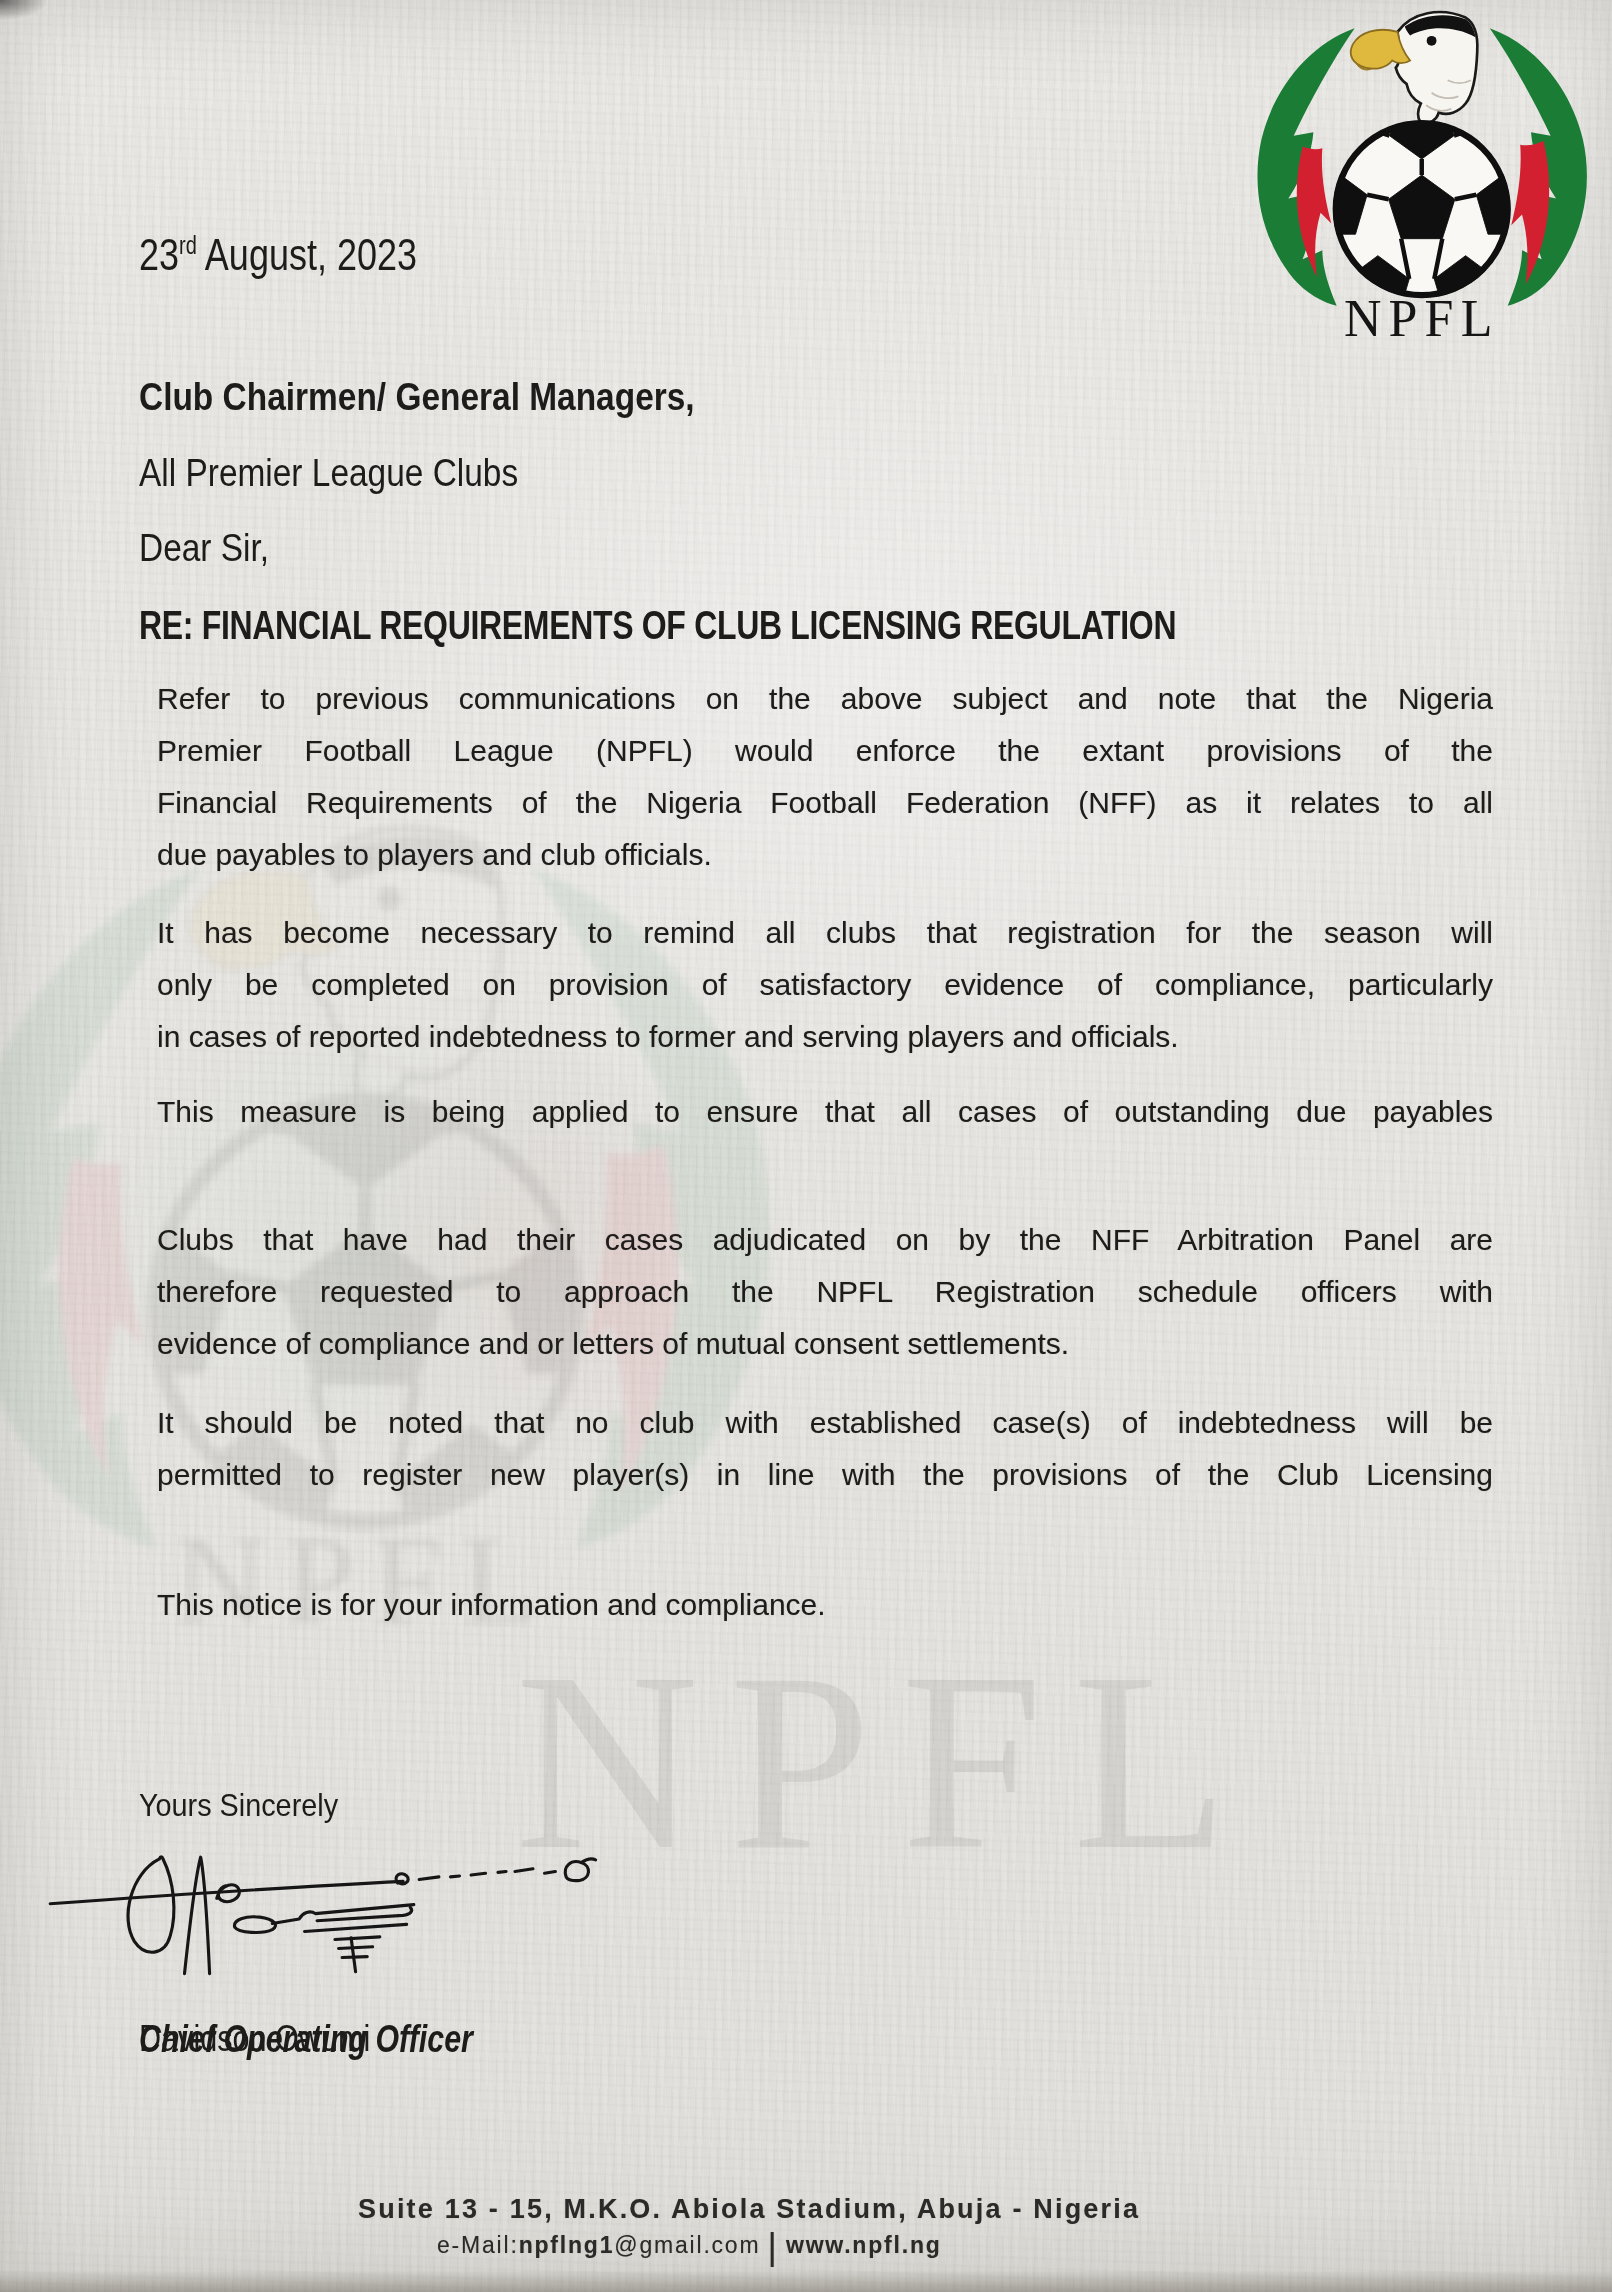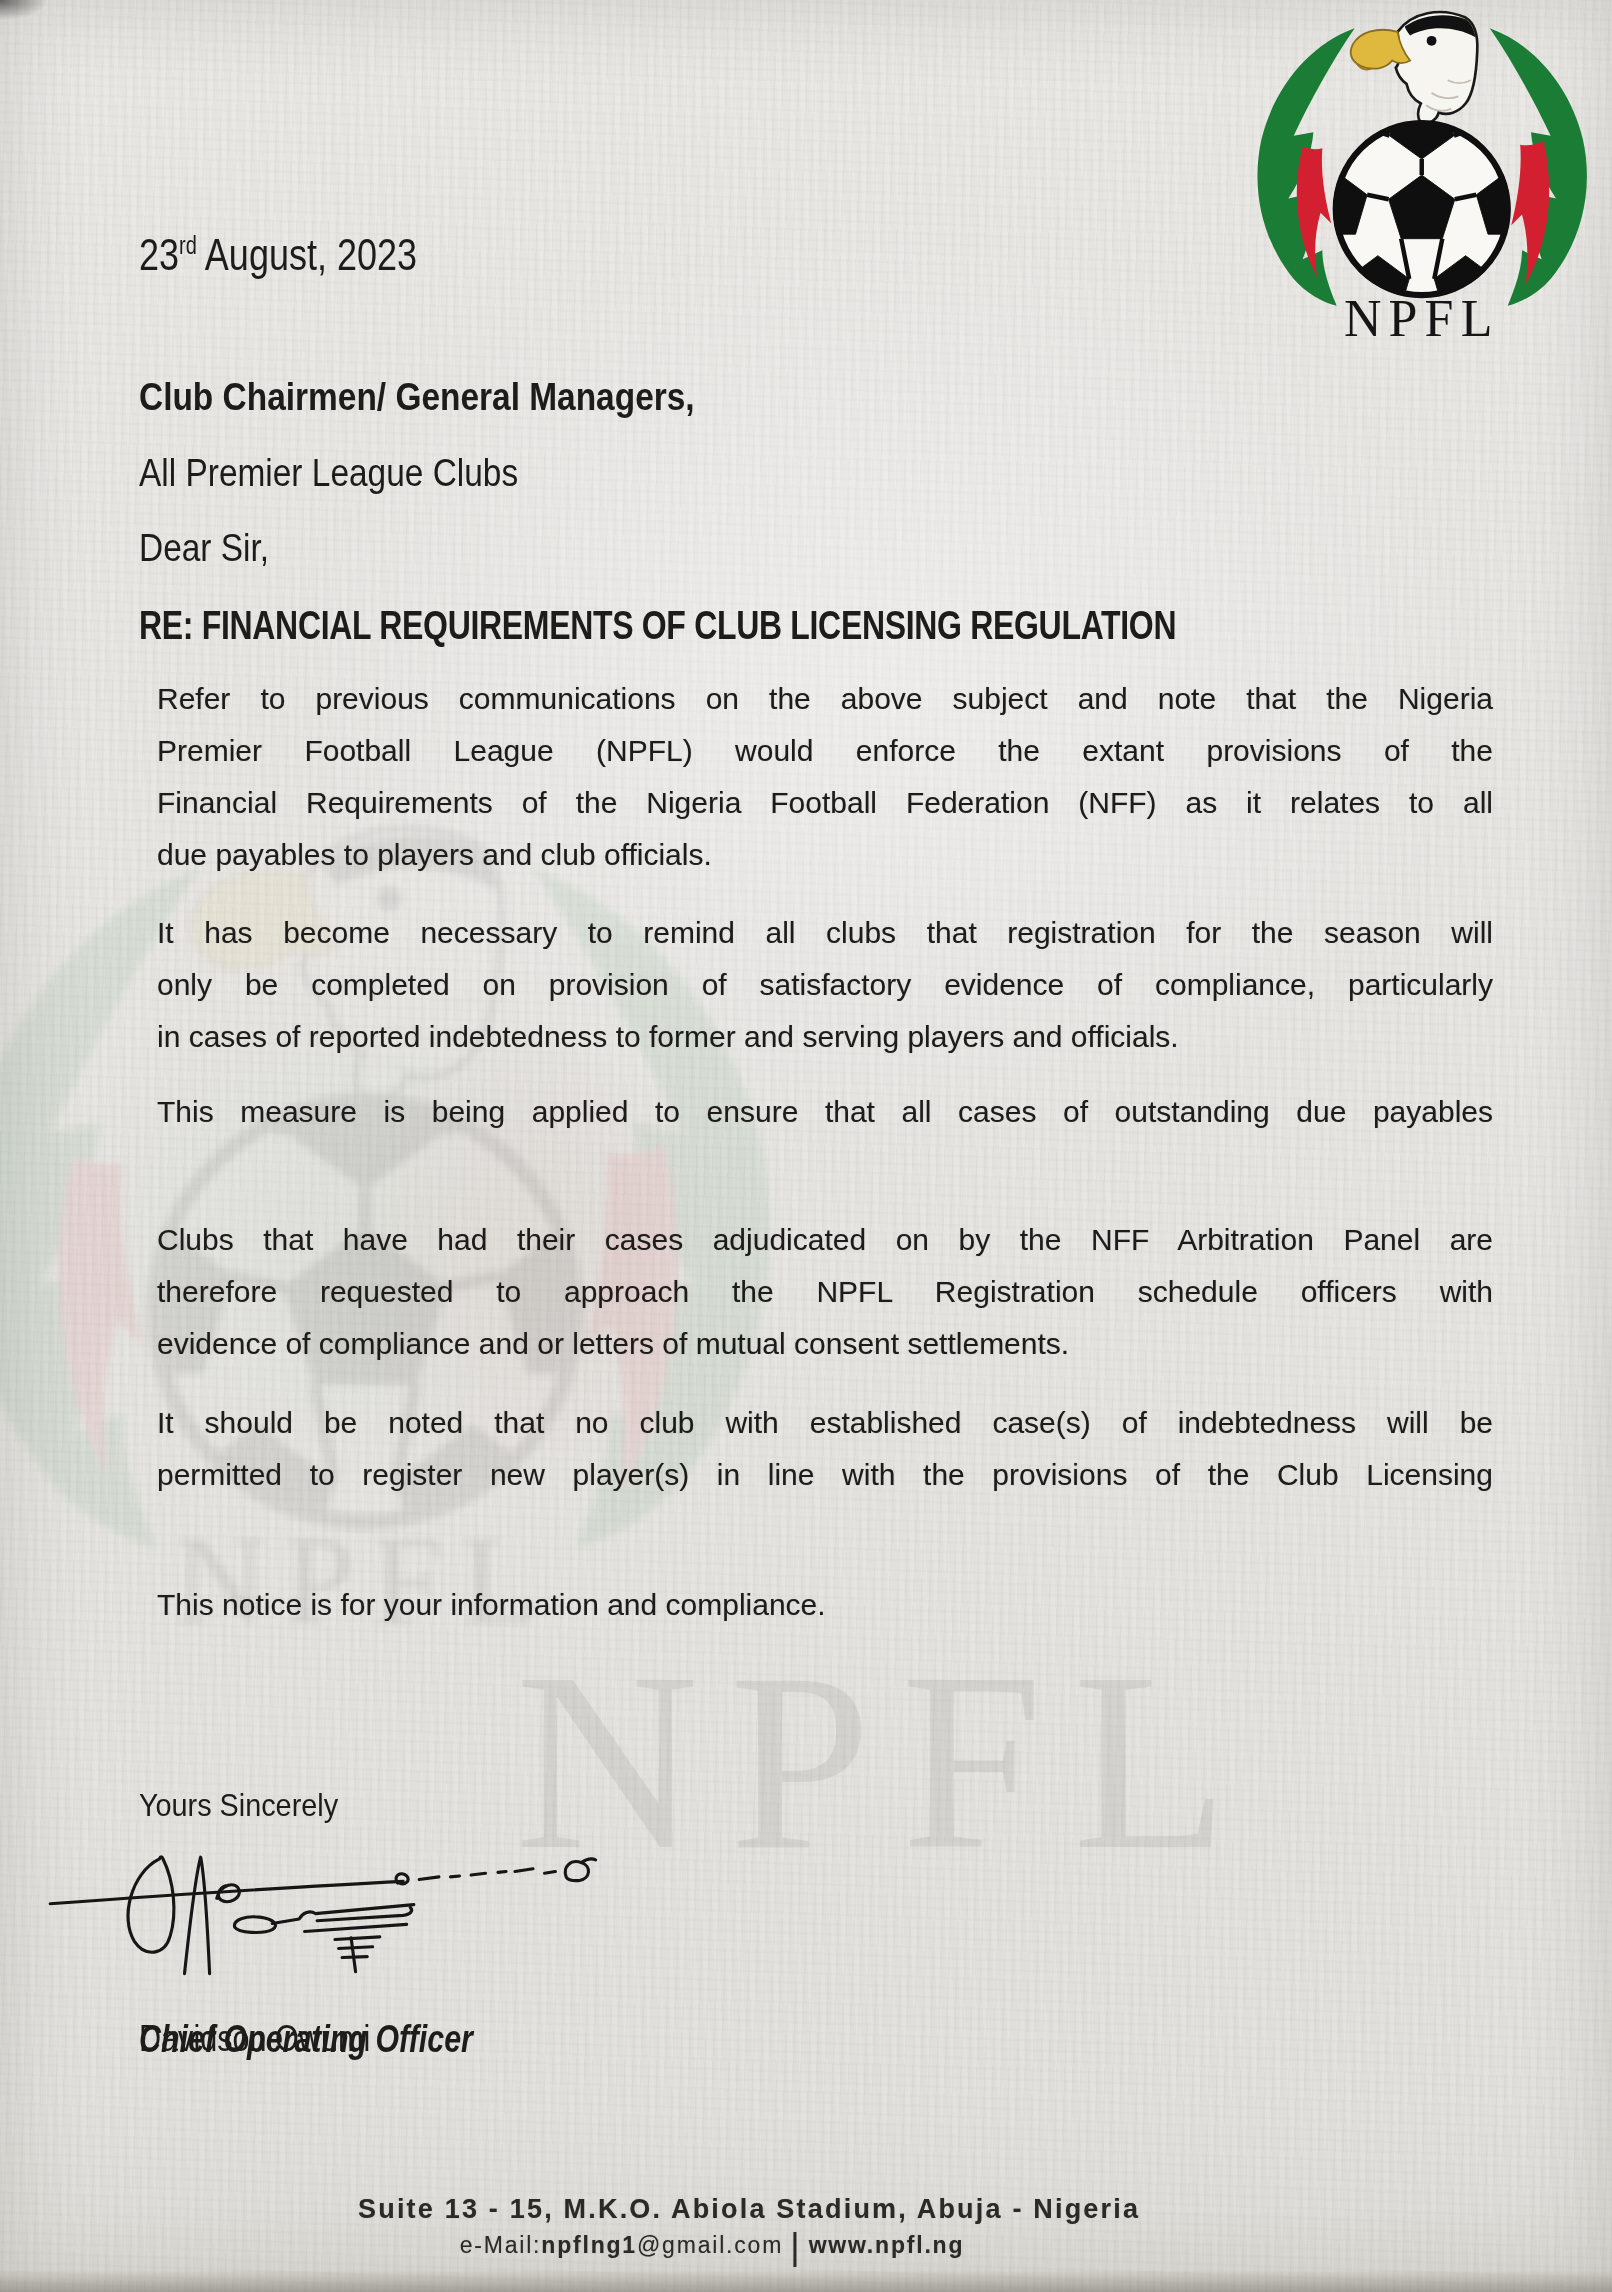--- a/index.html
+++ b/index.html
@@ -50,21 +50,21 @@
   }
   .logo-main{left:1247px;top:5.4px;width:362px;height:342px;}
   .logo-wm{left:-63px;top:811px;width:887px;height:838px;opacity:0.07;filter:blur(3.6px);}
   .signature{left:43px;top:1841px;width:618px;height:215px;}
   .footer-line1{
     left:358px;top:2194px;width:949px;text-align:left;
     font-size:27px;font-weight:700;letter-spacing:2.2px;color:#2b2a28;
     text-shadow:0 0 0.9px rgba(43,42,40,0.3);white-space:nowrap;
   }
   .footer-line2{
-    left:421px;top:2226px;width:582px;text-align:center;
+    left:437px;top:2226px;width:582px;text-align:left;
     font-size:23px;letter-spacing:1.8px;color:#2b2a28;white-space:nowrap;
     text-shadow:0 0 0.9px rgba(43,42,40,0.3);
   }
   .footer-line2 .b{font-weight:700;}
   .footer-line2 .sep{font-weight:400;font-size:36px;vertical-align:-6.3px;margin:0 7.2px;}
 </style>
 </head>
 <body>
 
 <svg width="0" height="0" style="position:absolute" aria-hidden="true">

